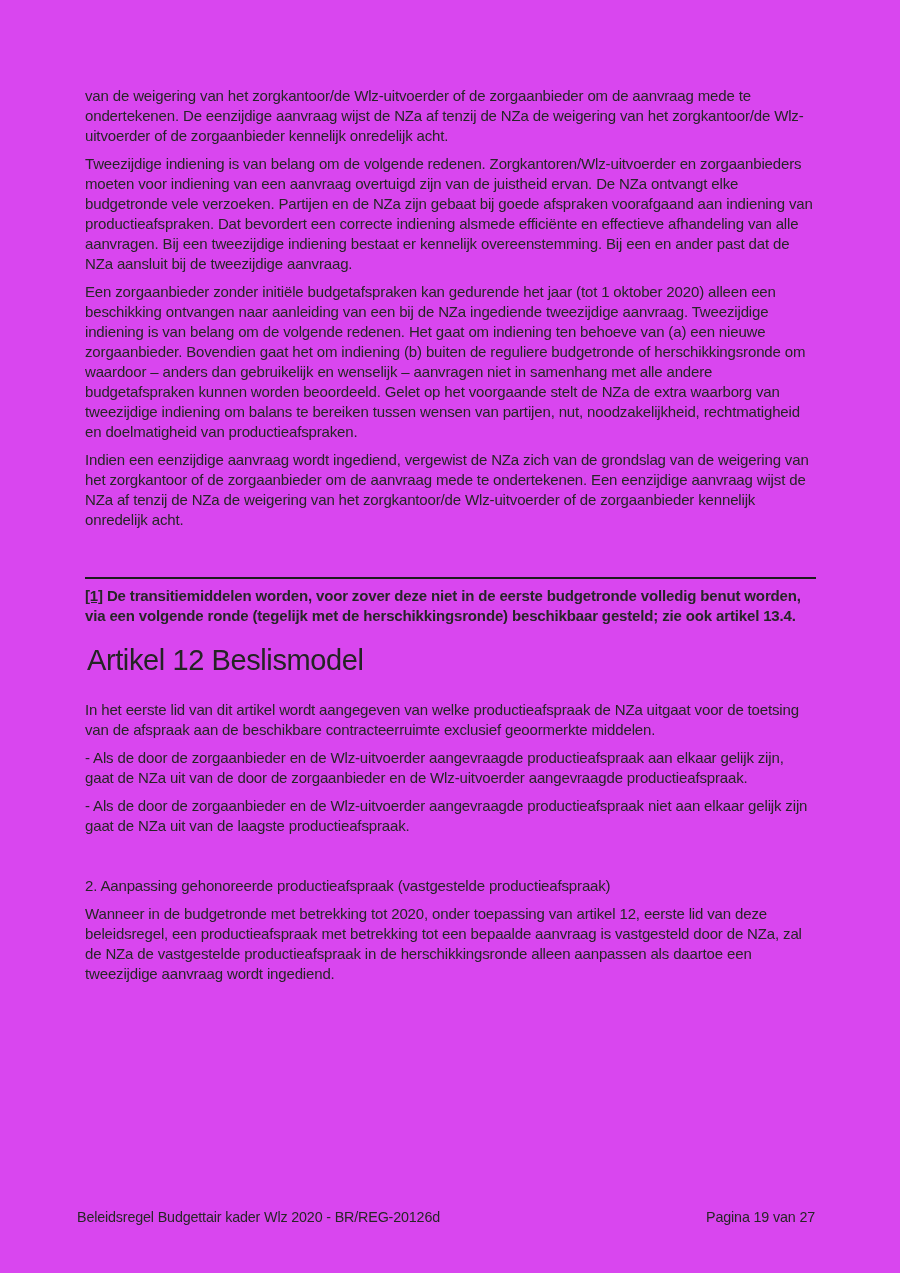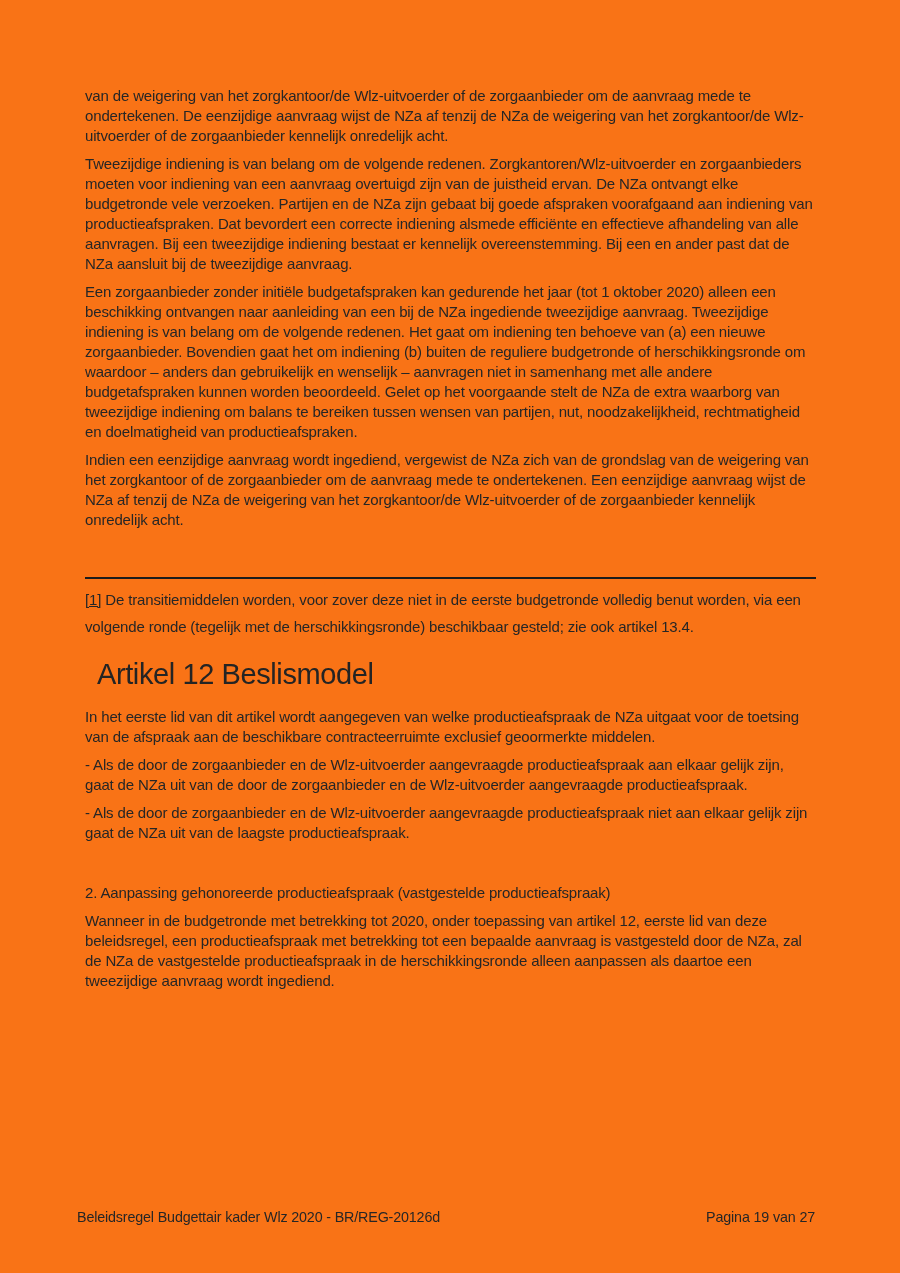--- a/index.html
+++ b/index.html
@@ -1,21 +1,21 @@
 <!DOCTYPE html>
 <html lang="nl"><head>
 <meta charset="utf-8">
 <style>
   * { box-sizing: border-box; }
   html, body { margin: 0; padding: 0; background: #ffffff; }
   .page {
     position: relative;
     width: 900px;
     height: 1273px;
-    background: #f97316;
+    background: #d946ef;
     font-family: "Liberation Sans", "DejaVu Sans", sans-serif;
     color: #262626;
     overflow: hidden;
   }
   .content {
     position: absolute;
     left: 85px;
     top: 0;
     width: 731px;
   }
@@ -30,36 +30,37 @@
   .footnote-divider {
     border: none;
     border-top: 2.5px solid #1c1c1c;
     margin: 47px 0 7px 0;
     width: 100%;
     height: 0;
   }
   .footnote {
     margin: 0;
     font-size: 15px;
-    line-height: 27px;
+    line-height: 20px;
     letter-spacing: -0.15px;
+    font-weight: bold;
   }
   .fn-marker {
     text-decoration: underline;
     cursor: pointer;
   }
   .article-heading {
-    margin: 17px 0 0 12px;
+    margin: 17px 0 0 2px;
     font-size: 29px;
     line-height: 35px;
     font-weight: 400;
     color: #242424;
     letter-spacing: -0.4px;
   }
-  .intro1 { margin-top: 15px; }
+  .intro1 { margin-top: 22px; }
   .intro2 { margin-top: 38px; }
   .section-title {
     margin: 37px 0 10px 0;
     font-size: 15px;
     line-height: 20px;
     letter-spacing: -0.15px;
     font-weight: 400;
   }
   .section-title.second { margin-top: 40px; margin-bottom: 8px; }
   .footer {

